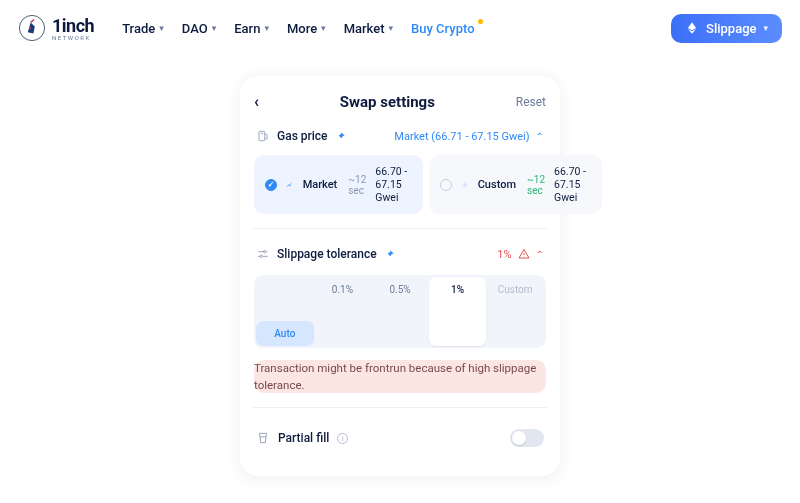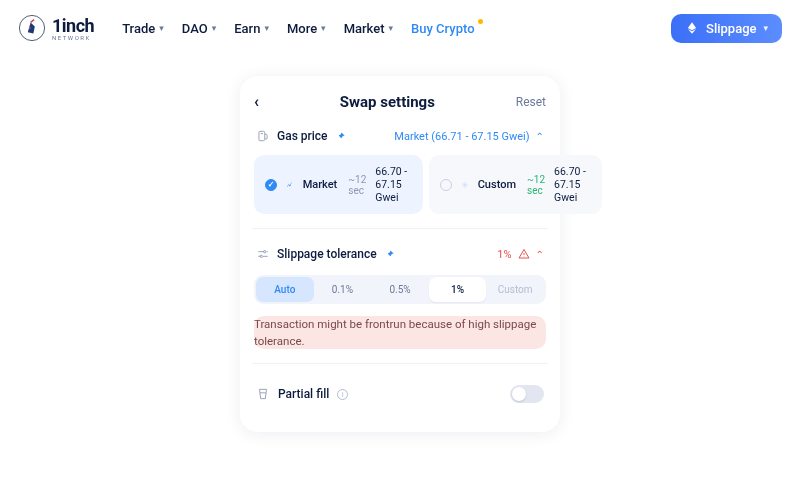--- a/index.html
+++ b/index.html
@@ -43,21 +43,21 @@
   .gas-range { margin-left: auto; font-size: 10.5px; color: #0c1b3e; }
 
   .divider { height: 1px; background: #eef1f7; margin: 14px -2px; }
 
   .slip-header { display: flex; align-items: center; gap: 7px; }
   .slip-header .row-right { color: #e85050; }
   .warn-ico { color: #e85050; width: 12px; height: 12px; }
 
   .seg { display: flex; gap: 0; margin-top: 10px; border-radius: 9px; overflow: hidden; background: #f1f4fa; padding: 2px; }
   .seg-item { flex: 1; text-align: center; padding: 7px 0; font-size: 10px; color: #6b7a99; cursor: pointer; border-radius: 7px; }
-  .seg-item.auto { background: #d7e6ff; color: #2f8af5; font-weight: 500; }
+  .seg-item.auto { background: #d7e6ff; color: #2f8af5; font-weight: 500; margin-top: 44px; }
   .seg-item.sel { background: #fff; color: #0c1b3e; font-weight: 500; box-shadow: 0 1px 2px rgba(0,0,0,0.06); }
   .seg-item.custom { color: #b3bdd1; }
 
   .alert { background: #fbe6e4; border-radius: 10px; margin-top: 12px; font-size: 11.5px; color: #7a4a4a; line-height: 1.45; }
 
   .toggle-row { display: flex; align-items: center; gap: 8px; padding: 7px 2px; }
   .toggle-label { font-size: 12px; color: #0c1b3e; font-weight: 500; }
   .info { width: 11px; height: 11px; border: 1px solid #b3bdd1; border-radius: 50%; font-size: 8px; color: #b3bdd1; display: inline-flex; align-items: center; justify-content: center; }
   .toggle { margin-left: auto; width: 34px; height: 18px; background: #e1e6f0; border-radius: 10px; position: relative; cursor: pointer; }
   .toggle::after { content: ""; position: absolute; left: 2px; top: 2px; width: 14px; height: 14px; background: #fff; border-radius: 50%; box-shadow: 0 1px 2px rgba(0,0,0,0.15); }

